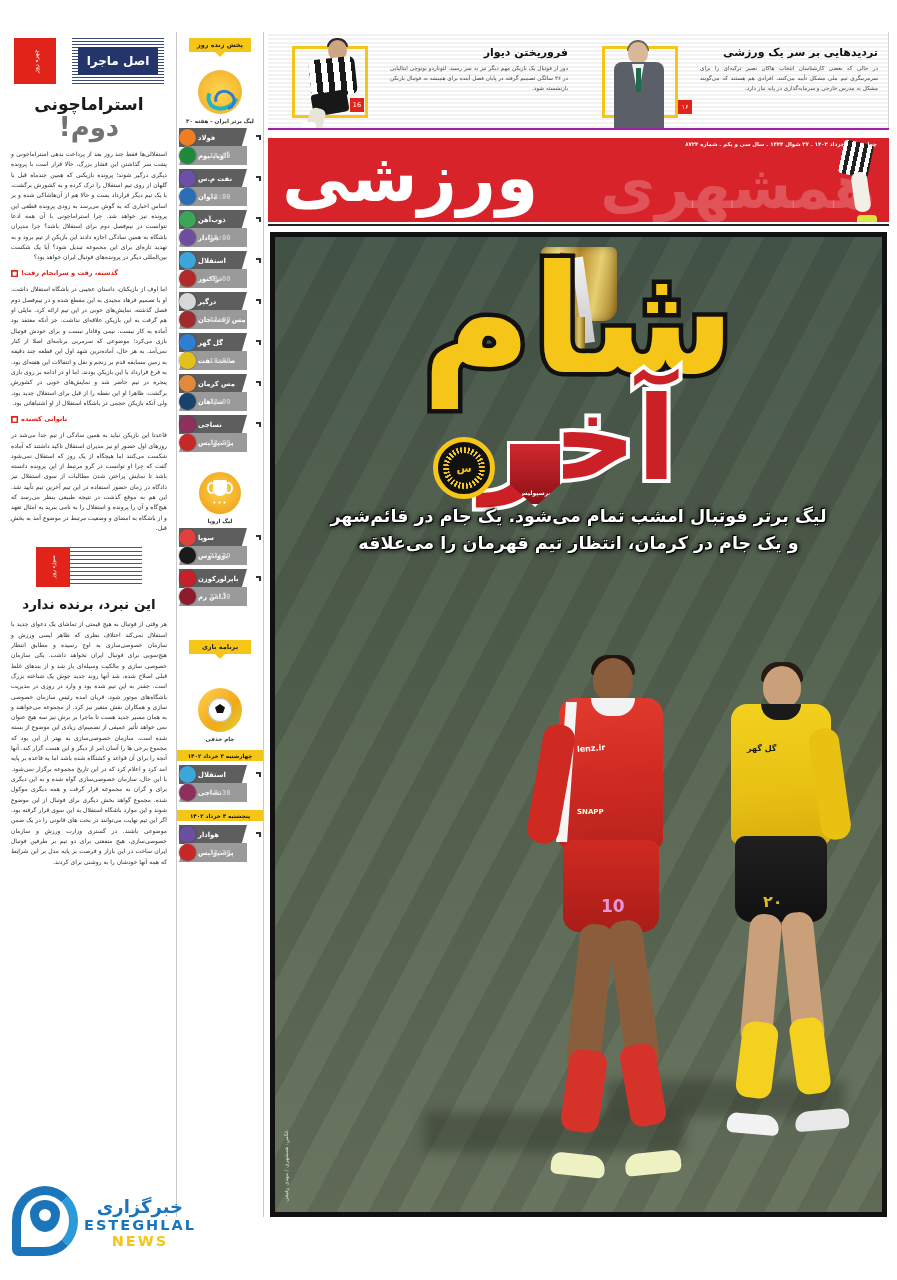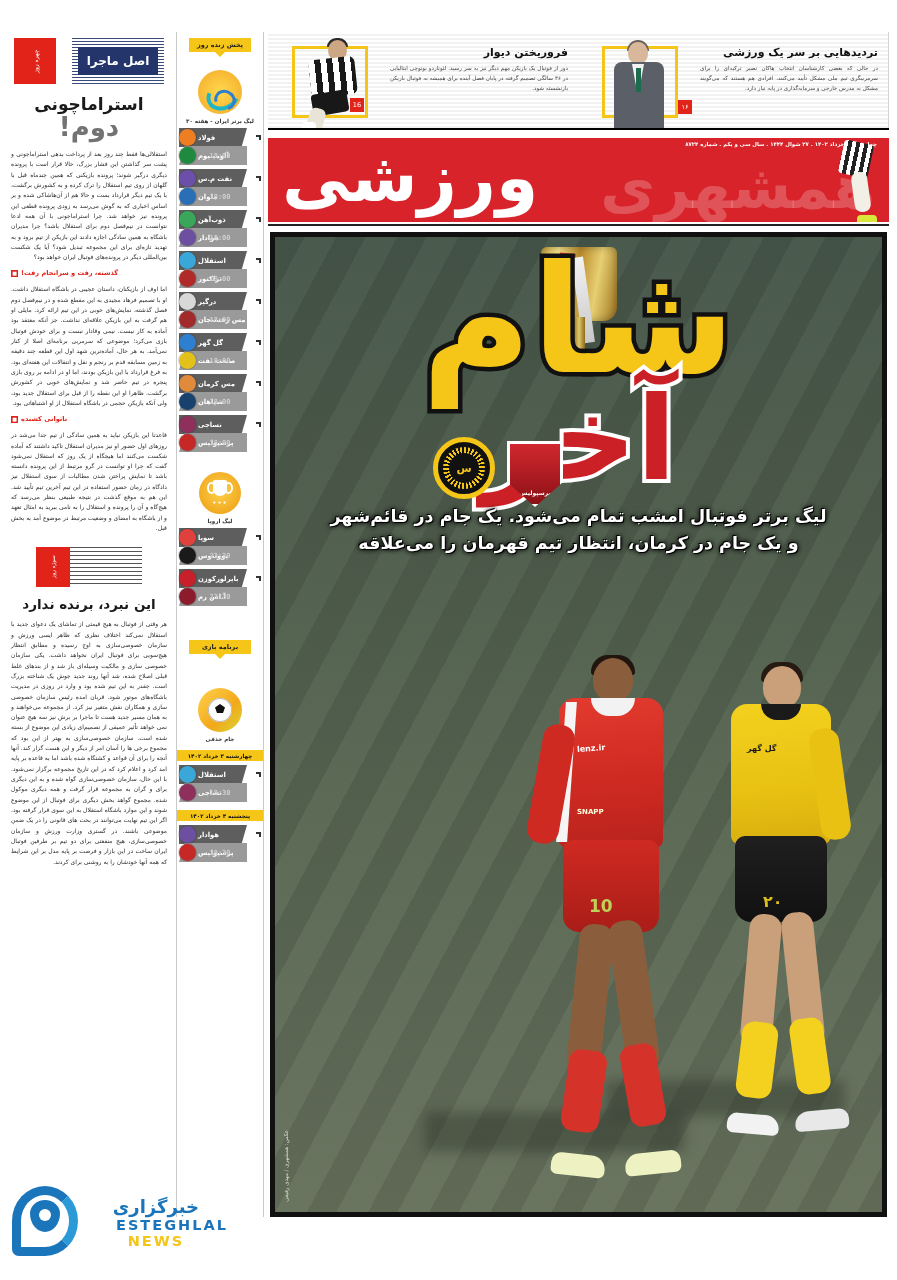--- a/index.html
+++ b/index.html
@@ -103,21 +103,21 @@
   .crest { position:relative; z-index:3; width:17px; height:17px; border-radius:50%;
     flex:0 0 auto; margin-right:-2px; box-shadow:0 0 0 1px rgba(0,0,0,.15); }
   .time { position:absolute; left:50%; top:50%; transform:translate(-50%,-50%); z-index:4;
     color:#cfcfcf; font-size:7px; font-weight:bold; font-family:"DejaVu Sans Mono", monospace; }
   .row.bottom { margin-top:-1px; }
   .tick { position:absolute; right:0; width:5px; height:5px; border-top:2px solid #333;
     border-right:2px solid #333; }
 
   
   .teasers { position:absolute; left:268px; top:32px; width:621px; height:98px;
-    border-bottom:2px solid #000000; display:flex; flex-direction:row-reverse; }
+    border-bottom:2px solid #a21caf; display:flex; flex-direction:row-reverse; }
   .teaser { position:relative; flex:1; height:100%;
     background: repeating-linear-gradient(to bottom,#ffffff 0 2px,#f2f2f2 2px 4px); overflow:hidden; }
   .teaser.left { border-right:1px solid #d5d5d5; }
   .t-title { position:absolute; right:10px; top:14px; font-size:11px; font-weight:bold; color:#111; }
   .t-body { position:absolute; right:10px; top:32px; width:178px; font-size:5.6px;
     line-height:1.75; color:#444; text-align:justify; }
   .t-num { position:absolute; width:14px; height:14px; background:#e2231a; color:#fff;
     font-size:6.5px; display:flex; align-items:center; justify-content:center; }
   .t-photo { position:absolute; left:6px; top:4px; width:104px; height:92px; overflow:hidden; }
   .t-frame { position:absolute; left:18px; top:10px; width:76px; height:72px;
@@ -241,21 +241,21 @@
   .pl-red .legR { position:absolute; left:84px; top:262px; width:34px; height:150px;
     background:#8a5e3c; border-radius:14px; transform: rotate(-8deg); }
   .pl-red .sockL { position:absolute; left:32px; top:392px; width:38px; height:82px;
     background:#d5322a; border-radius:12px; transform: rotate(8deg); }
   .pl-red .sockR { position:absolute; left:92px; top:386px; width:36px; height:82px;
     background:#d5322a; border-radius:12px; transform: rotate(-10deg); }
   .pl-red .bootL { position:absolute; left:18px; bottom:2px; width:54px; height:22px;
     background:#eef2c2; border-radius:10px 14px 6px 6px; transform: rotate(6deg); }
   .pl-red .bootR { position:absolute; left:92px; bottom:4px; width:56px; height:22px;
     background:#eef2c2; border-radius:14px 10px 6px 6px; transform: rotate(-6deg); }
-  .pl-red .num { position:absolute; left:56px; top:238px; color:#bef264; font-size:17px;
+  .pl-red .num { position:absolute; left:68px; top:238px; color:#f0abfc; font-size:17px;
     font-weight:bold; opacity:.85; }
   .pl-red .spon { position:absolute; left:44px; top:86px; color:#fff; font-size:8px;
     font-weight:bold; transform: rotate(-4deg); }
   .pl-red .spon2 { position:absolute; left:44px; top:150px; color:#ffd; font-size:7px;
     font-weight:bold; }
 
   .pl-yel { left:436px; bottom:76px; width:140px; height:470px; }
   .pl-yel .head { position:absolute; left:52px; top:0; width:38px; height:42px;
     background:#caa07a; border-radius:50% 50% 46% 46%; }
   .pl-yel .hair { position:absolute; left:50px; top:-4px; width:42px; height:20px;
@@ -295,21 +295,21 @@
   .wm-mark { width:76px; height:80px; position:relative; flex:0 0 auto; }
   .wm-mark .ring { position:absolute; left:6px; top:4px; width:66px; height:70px;
     border:9px solid #1b75bb; border-radius:50% 50% 50% 10%;
     border-right-color:#2b9ad6; }
   .wm-mark .pin { position:absolute; left:24px; top:18px; width:30px; height:32px;
     background:#1b75bb; border-radius:50% 50% 50% 50% / 42% 42% 58% 58%; }
   .wm-mark .pin:after { content:""; position:absolute; left:9px; top:9px; width:12px;
     height:12px; border-radius:50%; background:#fff; }
   .wm-text { flex:1; text-align:center; }
   .wm-fa { font-size:18px; font-weight:bold; color:#1b75bb; letter-spacing:-.5px; }
-  .wm-en1 { font-size:14.5px; font-weight:bold; color:#1b75bb; letter-spacing:2px;margin-left:32px; }
+  .wm-en1 { font-size:14.5px; font-weight:bold; color:#1b75bb; letter-spacing:2px; }
   .wm-en2 { font-size:14.5px; font-weight:bold; color:#f5c518; letter-spacing:2px; }
 </style>
 </head>
 <body>
 
 <div class="page">
 
   <div class="left-col">
 
     <div class="masthead-badge">

